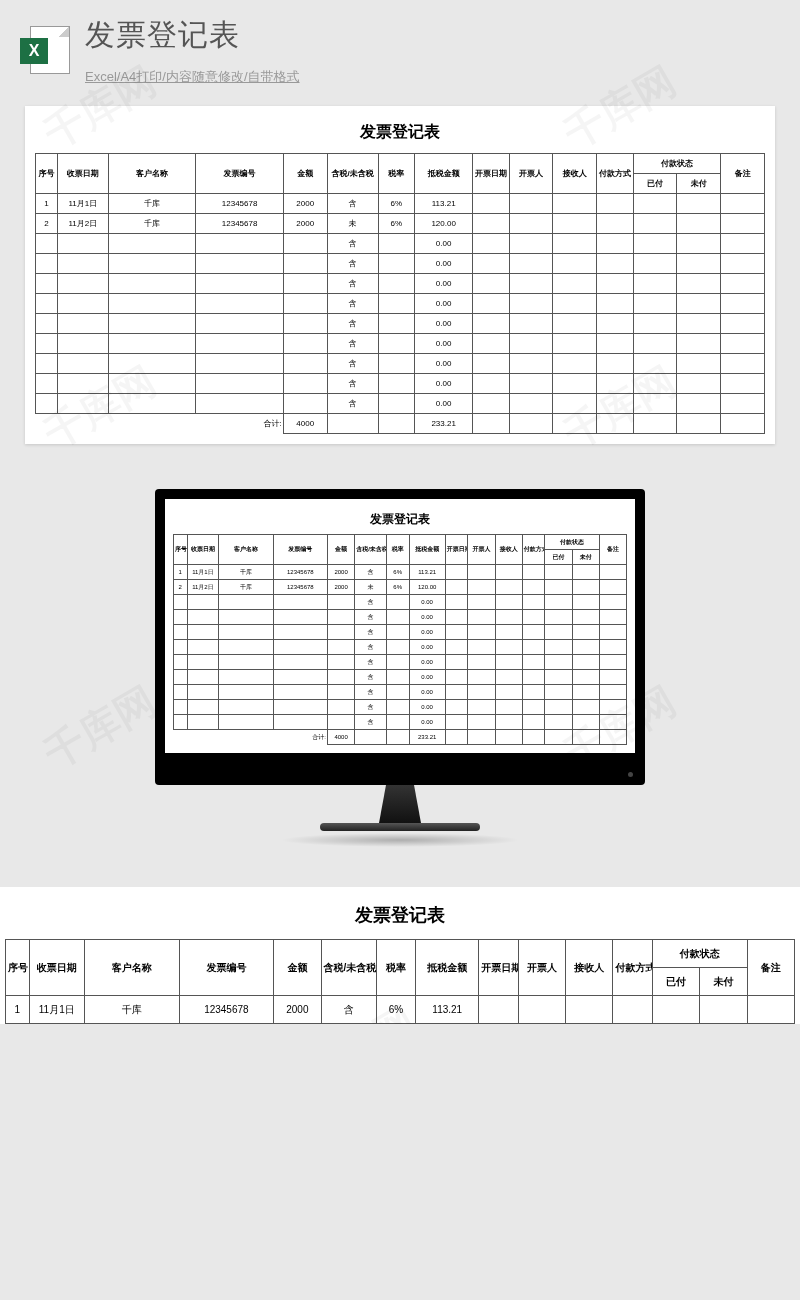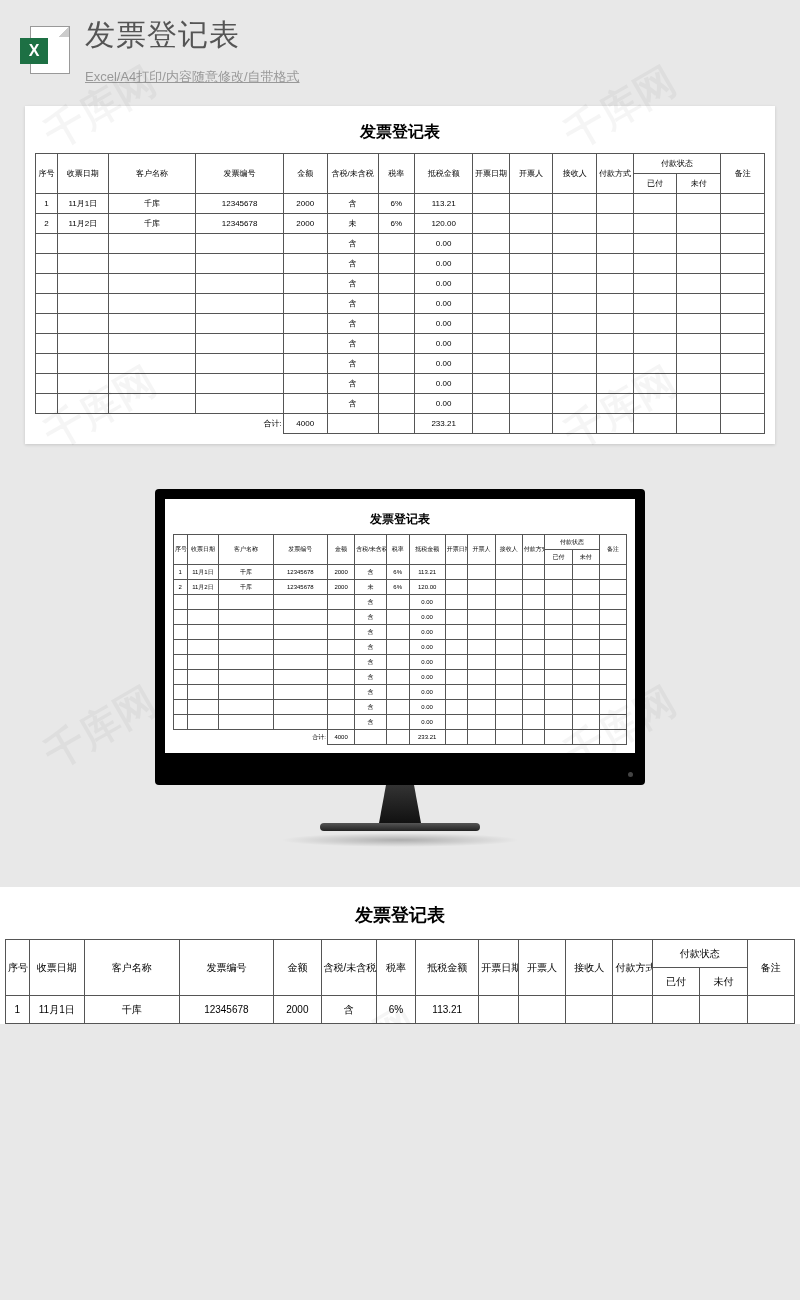--- a/index.html
+++ b/index.html
@@ -8,21 +8,21 @@
 .excel-icon { width:50px; height:50px; position:relative; }
 .excel-icon .sheet { position:absolute; right:0; top:0; width:40px; height:48px; background:#fff; border:1px solid #999; }
 .excel-icon .sheet::before { content:''; position:absolute; right:0; top:0; width:10px; height:10px; background:linear-gradient(135deg,transparent 50%,#ccc 50%); }
 .excel-icon .xbox { position:absolute; left:0; top:12px; width:28px; height:26px; background:#1d7044; color:#fff; display:flex; align-items:center; justify-content:center; font-weight:bold; font-size:16px; }
 .title-block .main-title { font-size:30px; color:#555; font-weight:300; letter-spacing:1px; }
 .title-block .sub-title { font-size:13px; color:#999; margin-top:12px;text-decoration:underline; }
 .sheet-preview { background:#fff; margin:15px 25px; padding:10px; box-shadow:0 1px 3px rgba(0,0,0,0.15); }
 .sheet-title { text-align:center; font-weight:bold; font-size:16px; padding:6px 0 10px 0; }
 table.inv { width:100%; border-collapse:collapse; font-size:8px; table-layout:fixed; }
 table.inv th, table.inv td { border:1px solid #555; padding:2px 1px; text-align:center; height:20px; overflow:hidden; white-space:nowrap; }
-table.inv th { font-weight:normal; background:#fff; }
+table.inv th { font-weight:bold; background:#fff; }
 .col-seq{width:3%} .col-date{width:7%} .col-cust{width:12%} .col-invno{width:12%} .col-amt{width:6%}
 .col-taxinc{width:7%} .col-rate{width:5%} .col-taxamt{width:8%} .col-idate{width:5%}
 .col-issuer{width:6%} .col-recv{width:6%} .col-paym{width:5%} .col-paid{width:4%} .col-unpaid{width:4%} .col-note{width:6%}
 .monitor-wrap { display:flex; justify-content:center; padding:30px 0 40px 0; }
 .monitor { width:490px; }
 .monitor .screen { background:#000; padding:10px; border-radius:4px 4px 0 0; }
 .monitor .screen-inner { background:#fff; padding:8px; }
 .monitor .screen-inner .sheet-title { font-size:12px; padding:4px 0 6px 0; }
 .monitor .screen-inner table.inv { font-size:6px; }
 .monitor .screen-inner table.inv th, .monitor .screen-inner table.inv td { height:15px; padding:1px; }

